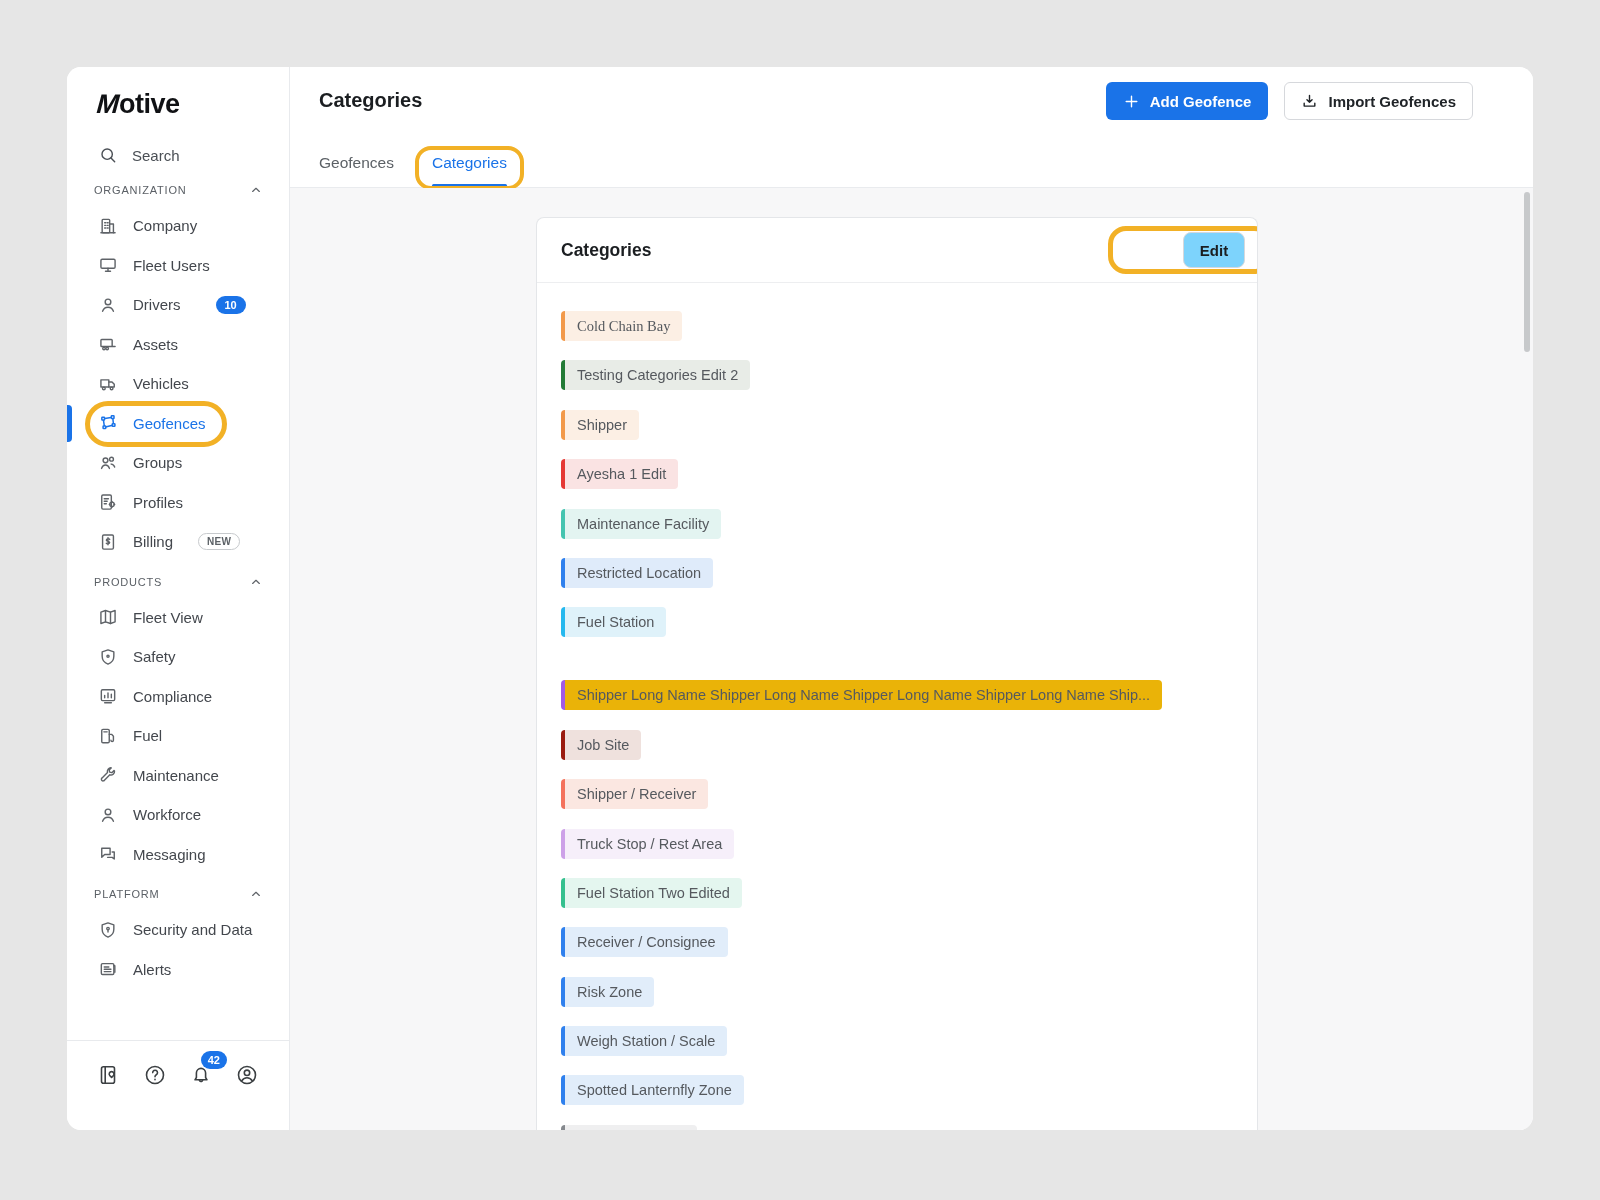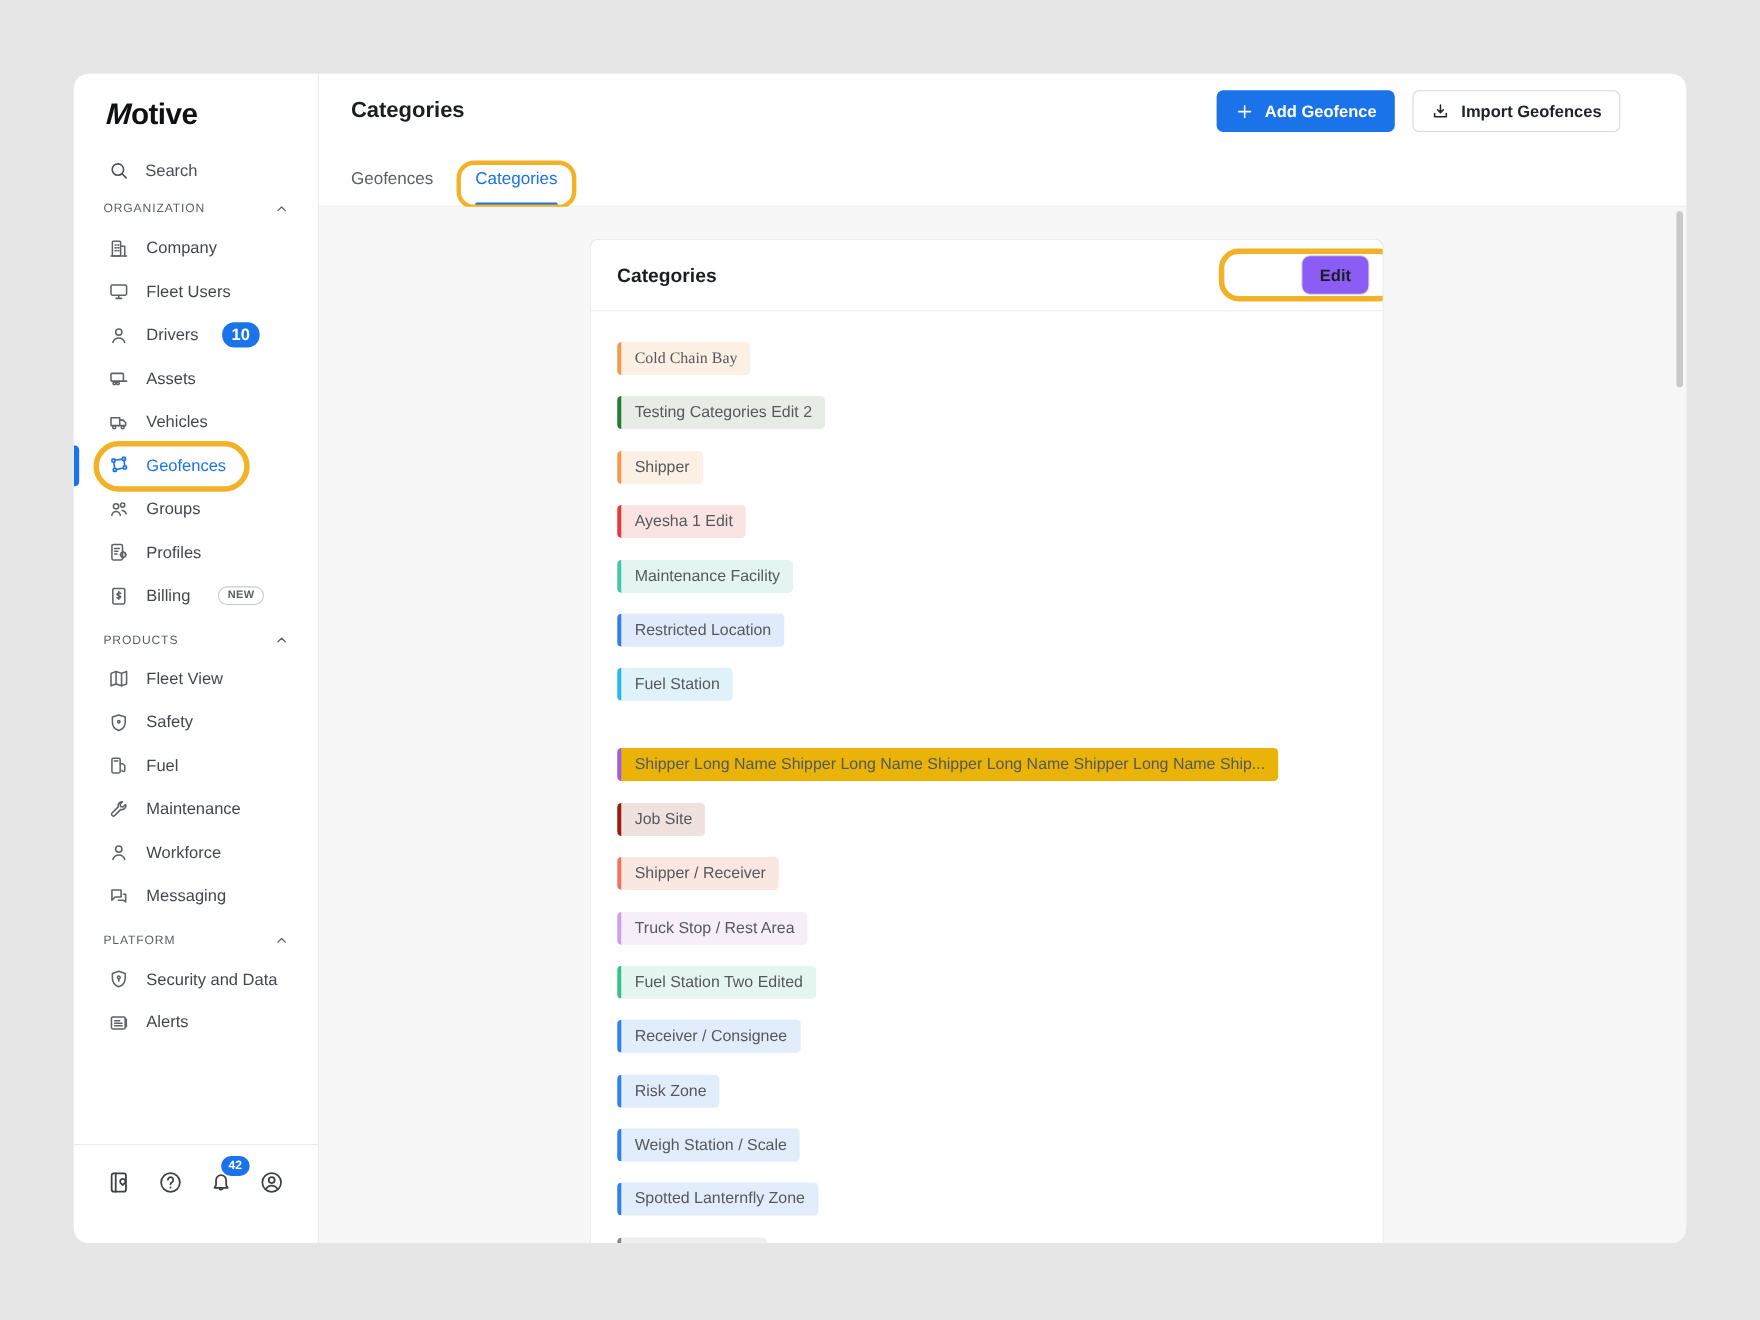--- a/index.html
+++ b/index.html
@@ -18,21 +18,21 @@
                 padding-left:31px; font-size:15px; color:#4A4F55; cursor:pointer; }
   .nav { flex:1 1 auto; overflow:hidden; }
   .section-head { height:32px; margin-top:4px; display:flex; align-items:center; justify-content:space-between;
                   padding:0 25px 0 27px; }
   .section-label { font-size:11px; font-weight:400; color:#5B6066; letter-spacing:0.8px; }
   .side-item { position:relative; height:39.5px; display:flex; align-items:center; gap:15px;
                padding-left:31px; font-size:15px; color:#43474D; cursor:pointer; }
   .side-item .ico { width:20px; height:20px; flex:0 0 20px; color:#5F6368; }
   .side-item.active { color:#1A73E8; }
   .side-item.active .ico { color:#1A73E8; }
-  .count-badge { margin-left:6px; background:#1A73E8; color:#fff; font-size:15px; font-weight:700;
+  .count-badge { margin-left:20px; background:#1A73E8; color:#fff; font-size:11px; font-weight:700;
                  padding:3px 9px; border-radius:11px; }
   .new-tag { margin-left:10px; border:1px solid #C7CACD; color:#5C6166; font-size:10px; font-weight:700;
              padding:2px 8px; border-radius:10px; letter-spacing:0.3px; }
   .active-bar { position:absolute; left:0; top:1px; width:4.5px; height:37.5px; background:#1A73E8;
                 border-radius:0 4px 4px 0; }
   .side-ring { position:absolute; left:18px; width:142px; top:-3px; height:46px;
                border:5px solid #F2B126; border-radius:23px; pointer-events:none; }
   .sidebar-footer { flex:0 0 auto; border-top:1px solid #E8EAED; height:90px;
                     display:flex; align-items:flex-start; justify-content:space-between;
                     padding:22px 30px 0 30px; }
@@ -59,21 +59,21 @@
   .tab-ring { position:absolute; left:-17px; right:-17px; top:-8px; bottom:-3px;
               border:4px solid #F2B126; border-radius:16px; pointer-events:none; }
 
   .content { position:absolute; left:0; top:121px; right:0; bottom:0; background:#F7F7F8; overflow:hidden; }
   .card { position:absolute; left:246px; top:29px; width:722px; bottom:0; background:#fff;
           border:1px solid #E4E6E9; border-bottom:none; border-radius:8px 8px 0 0; overflow:hidden; }
   .card-header { height:65px; border-bottom:1px solid #EDEEF0; display:flex; align-items:center;
                  justify-content:space-between; padding:0 12px 0 24px; }
   .card-title { font-size:17.5px; font-weight:700; color:#1B1E21; }
   .edit-wrap { position:relative; }
-  .edit-btn { width:62px; height:36px; background:#8b5cf6; border:1px solid #D6D8DC; border-radius:8px;
+  .edit-btn { width:62px; height:36px; background:#7dd3fc; border:1px solid #D6D8DC; border-radius:8px;
               font-size:15px; font-weight:700; color:#1B1E21; cursor:pointer; font-family:inherit;margin-left:48px; }
   .edit-ring { position:absolute; left:-27px; right:-27px; top:-6px; bottom:-6px;
                border:5px solid #F2B126; border-radius:18px; pointer-events:none; }
   .chips { padding:28px 24px 0 24px; }
   .chip { width:fit-content; max-width:674px; height:30px; line-height:30px; margin-bottom:19.4px;
           padding:0 12px; font-size:14.5px; color:#55595E; border-radius:4px;
           border-left:4px solid; white-space:nowrap; overflow:hidden; }
   .chip.partial { width:136px; margin-top:8px; }
 
   .scroll-thumb { position:absolute; right:3px; top:4px; width:6px; height:160px;
@@ -194,20 +194,28 @@
               <path d="M9 4.3v13.5M15 6.3v13.5"></path>
             </svg></span>
           <span>Fleet View</span>
         </div>
         <div class="side-item">
           <span class="ico"><svg viewBox="0 0 24 24" width="100%" height="100%" fill="none" stroke="currentColor" stroke-width="1.7" stroke-linecap="round" stroke-linejoin="round">
               <path d="M12 3.5l7 2.4v5.2c0 4.4-2.9 7.9-7 9.4-4.1-1.5-7-5-7-9.4V5.9z"></path>
               <circle cx="12" cy="11" r="1.3"></circle>
             </svg></span>
           <span>Safety</span>
+        </div>
+        <div class="side-item">
+          <span class="ico"><svg viewBox="0 0 24 24" width="100%" height="100%" fill="none" stroke="currentColor" stroke-width="1.7" stroke-linecap="round" stroke-linejoin="round">
+              <rect x="4" y="4.5" width="16" height="13" rx="1.5"></rect>
+              <path d="M8 14.2v-3M12 14.2V8.2M16 14.2v-4.4"></path>
+              <path d="M8 20h8"></path>
+            </svg></span>
+          <span>Compliance</span>
         </div>
         <div class="side-item">
           <span class="ico"><svg viewBox="0 0 24 24" width="100%" height="100%" fill="none" stroke="currentColor" stroke-width="1.7" stroke-linecap="round" stroke-linejoin="round">
               <rect x="4.5" y="4" width="9" height="16" rx="1.5"></rect>
               <path d="M7 7h4M13.5 10h2.8l2.2 2.2v4.8a1.5 1.5 0 01-3 0"></path>
             </svg></span>
           <span>Fuel</span>
         </div>
         <div class="side-item">
           <span class="ico"><svg viewBox="0 0 24 24" width="100%" height="100%" fill="none" stroke="currentColor" stroke-width="1.7" stroke-linecap="round" stroke-linejoin="round">

